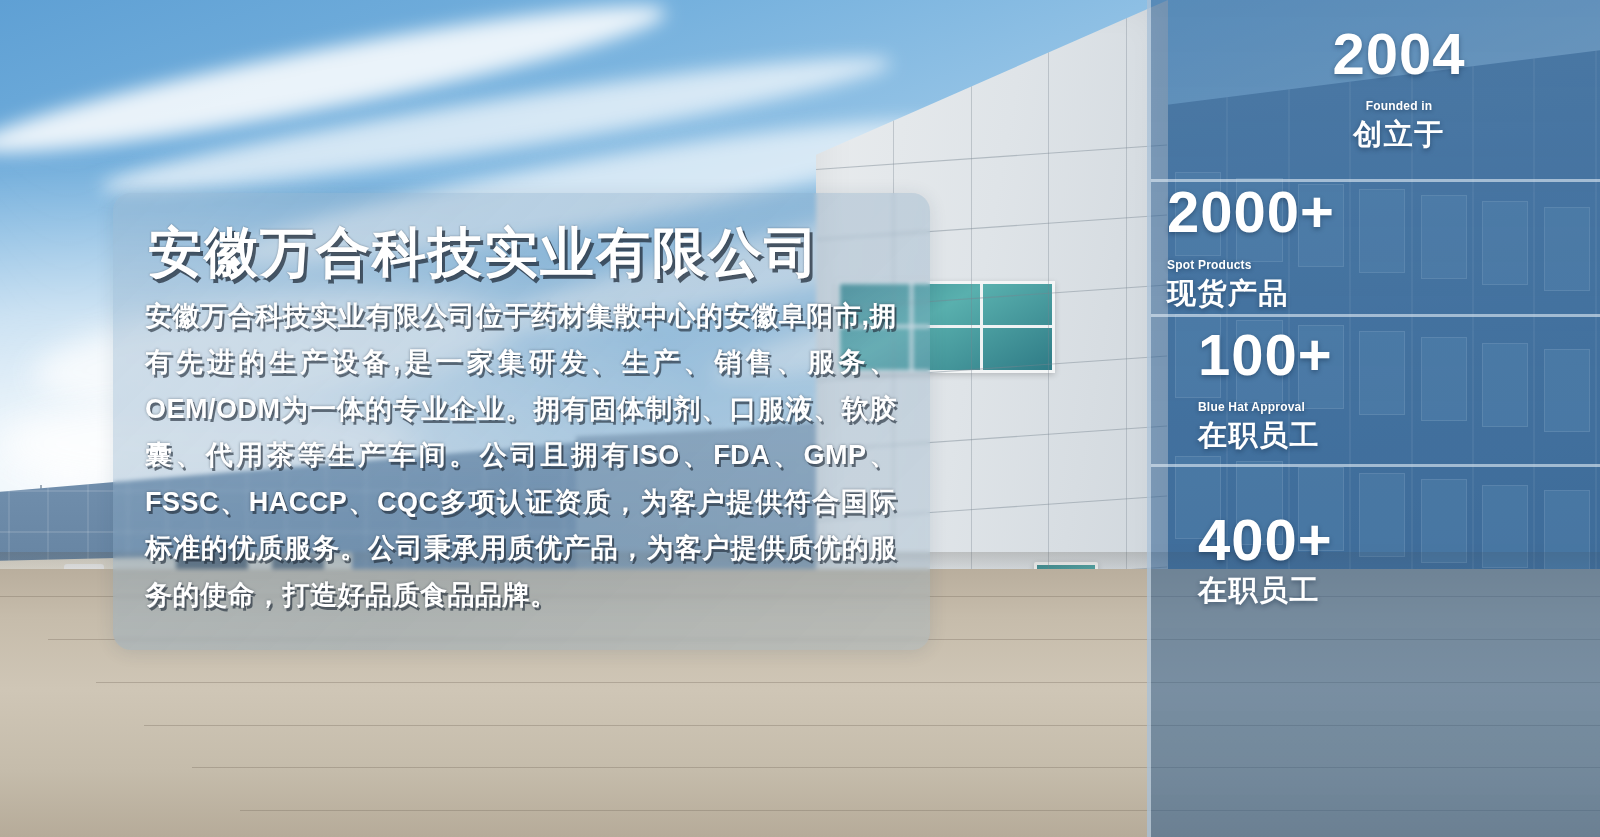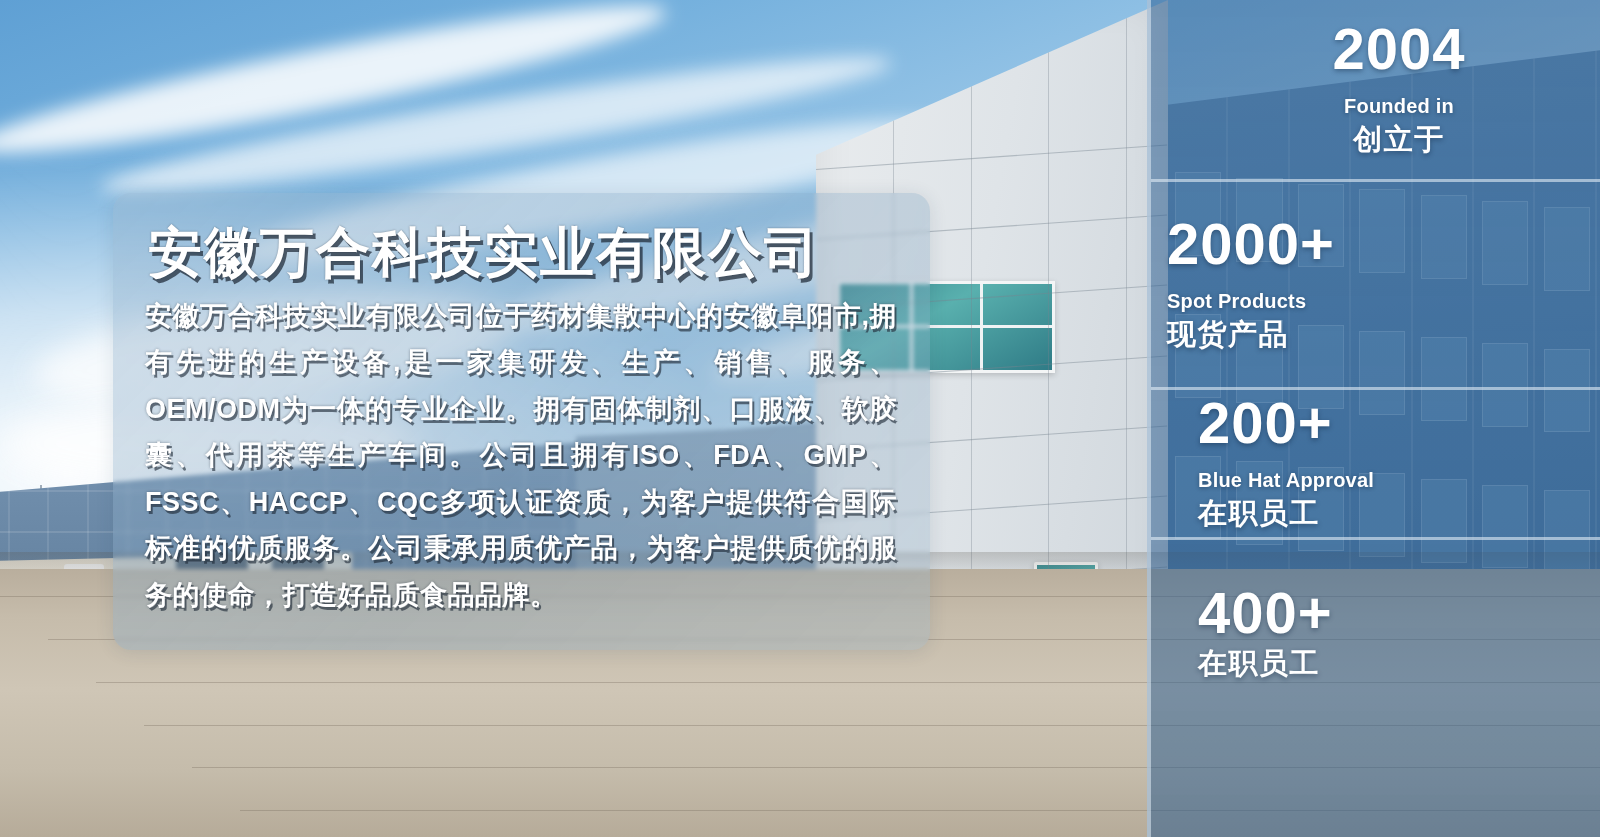--- a/index.html
+++ b/index.html
@@ -176,21 +176,21 @@
     display:flex;flex-direction:column;justify-content:center;
     border-bottom:3px solid rgba(223,234,244,.62);
   }
   .stat:last-child{border-bottom:none;}
   .stat .num{
     font-size:58px;font-weight:bold;color:#ffffff;line-height:1.02;
     letter-spacing:1px;
     text-shadow:0 2px 5px rgba(10,30,55,.40);
   }
   .stat .en{
-    font-size:20px;font-weight:bold;color:#ffffff;margin-top:16px;
+    font-size:12px;font-weight:bold;color:#ffffff;margin-top:16px;
     letter-spacing:.2px;
     text-shadow:0 1px 4px rgba(10,30,55,.45);
   }
   .stat .cn{
     font-size:29px;font-weight:bold;color:#ffffff;margin-top:2px;
     letter-spacing:1.5px;
     text-shadow:0 2px 5px rgba(10,30,55,.45);
   }
 </style>
 </head>
@@ -339,27 +339,27 @@
     <div class="company-title">安徽万合科技实业有限公司</div>
     <div class="company-desc">安徽万合科技实业有限公司位于药材集散中心的安徽阜阳市,拥有先进的生产设备,是一家集研发、生产、销售、服务、OEM/ODM为一体的专业企业。拥有固体制剂、口服液、软胶囊、代用茶等生产车间。公司且拥有ISO、FDA、GMP、FSSC、HACCP、CQC多项认证资质，为客户提供符合国际标准的优质服务。公司秉承用质优产品，为客户提供质优的服务的使命，打造好品质食品品牌。</div>
   </div>
 
   <div class="stats" id="stats-column">
       <div class="stat" style="height: 182px; text-align: center;">
         <div class="num">2004</div>
         <div class="en">Founded in</div>
         <div class="cn">创立于</div>
       </div>
-      <div class="stat" style="height: 208px; padding-left: 16px;">
+      <div class="stat" style="height: 135px; padding-left: 16px;">
         <div class="num">2000+</div>
         <div class="en">Spot Products</div>
         <div class="cn">现货产品</div>
       </div>
       <div class="stat" style="height: 150px;">
-        <div class="num">200+</div>
+        <div class="num">100+</div>
         <div class="en">Blue Hat Approval</div>
         <div class="cn">在职员工</div>
       </div>
       <div class="stat" style="height: 187px;">
         <div class="num">400+</div>
         <div class="cn">在职员工</div>
       </div>
     </div>
 
 </div>

